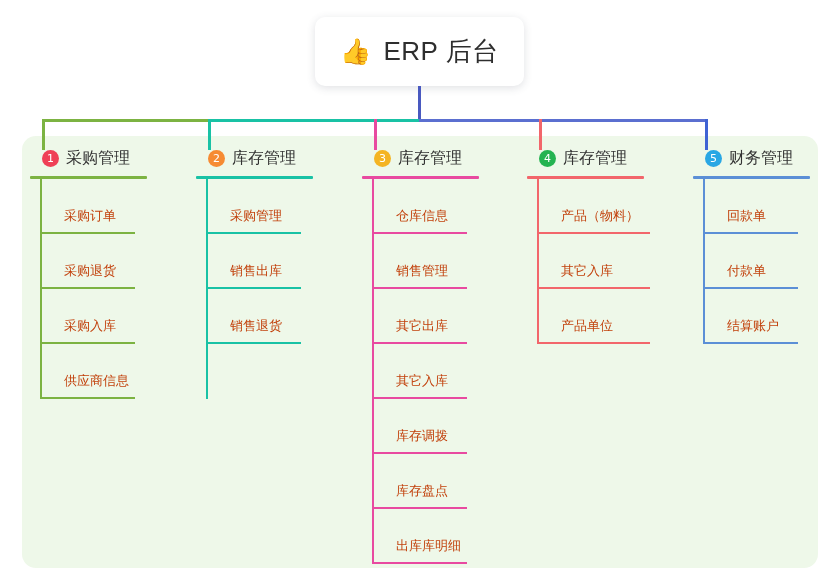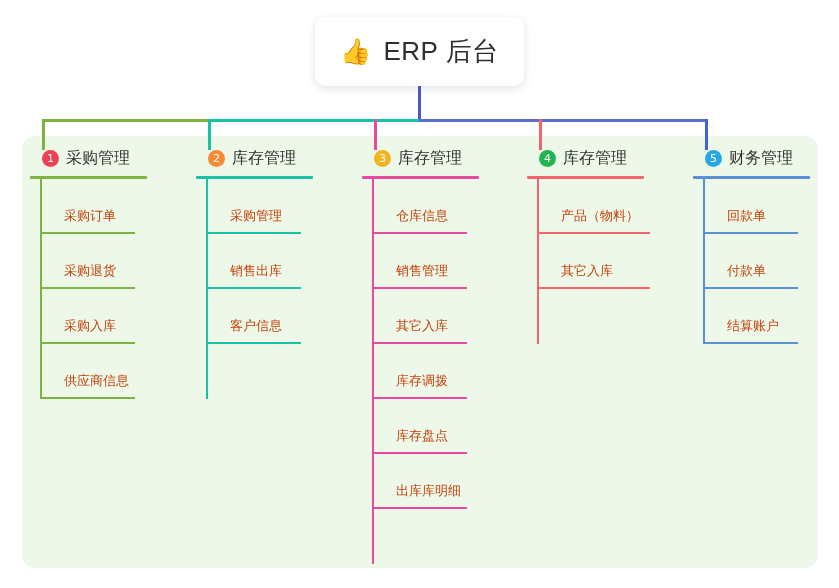--- a/index.html
+++ b/index.html
@@ -192,21 +192,21 @@
           <div class="spine" style="background: rgb(25, 194, 165); height: 220px;"></div>
           <div class="leaf">
             <span class="leaf-label">采购管理</span>
             <div class="leaf-rule" style="background: rgb(25, 194, 165); width: 95px;"></div>
           </div>
           <div class="leaf">
             <span class="leaf-label">销售出库</span>
             <div class="leaf-rule" style="background: rgb(25, 194, 165); width: 95px;"></div>
           </div>
           <div class="leaf">
-            <span class="leaf-label">客户信息</span>
+            <span class="leaf-label">销售退货</span>
             <div class="leaf-rule" style="background: rgb(25, 194, 165); width: 95px;"></div>
           </div>
         </div>
       </div>
       <div class="col" style="left: 362px; width: 155px;">
         <div class="col-header">
           <span class="badge" style="background: rgb(244, 180, 34);">3</span>
           <span class="col-title">库存管理</span>
         </div>
         <div class="header-rule" style="background: rgb(232, 74, 160); width: 117px;"></div>
@@ -214,20 +214,24 @@
           <div class="spine" style="background: rgb(232, 74, 160); height: 385px;"></div>
           <div class="leaf">
             <span class="leaf-label">仓库信息</span>
             <div class="leaf-rule" style="background: rgb(232, 74, 160); width: 95px;"></div>
           </div>
           <div class="leaf">
             <span class="leaf-label">销售管理</span>
             <div class="leaf-rule" style="background: rgb(232, 74, 160); width: 95px;"></div>
           </div>
           <div class="leaf">
+            <span class="leaf-label">其它出库</span>
+            <div class="leaf-rule" style="background: rgb(232, 74, 160); width: 95px;"></div>
+          </div>
+          <div class="leaf">
             <span class="leaf-label">其它入库</span>
             <div class="leaf-rule" style="background: rgb(232, 74, 160); width: 95px;"></div>
           </div>
           <div class="leaf">
             <span class="leaf-label">库存调拨</span>
             <div class="leaf-rule" style="background: rgb(232, 74, 160); width: 95px;"></div>
           </div>
           <div class="leaf">
             <span class="leaf-label">库存盘点</span>
             <div class="leaf-rule" style="background: rgb(232, 74, 160); width: 95px;"></div>
@@ -247,20 +251,24 @@
         <div class="branch" style="height: 165px;">
           <div class="spine" style="background: rgb(242, 102, 107); height: 165px;"></div>
           <div class="leaf">
             <span class="leaf-label">产品（物料）</span>
             <div class="leaf-rule" style="background: rgb(242, 102, 107); width: 113px;"></div>
           </div>
           <div class="leaf">
             <span class="leaf-label">其它入库</span>
             <div class="leaf-rule" style="background: rgb(242, 102, 107); width: 113px;"></div>
           </div>
+          <div class="leaf">
+            <span class="leaf-label">产品单位</span>
+            <div class="leaf-rule" style="background: rgb(242, 102, 107); width: 113px;"></div>
+          </div>
         </div>
       </div>
       <div class="col" style="left: 693px; width: 145px;">
         <div class="col-header">
           <span class="badge" style="background: rgb(41, 167, 228);">5</span>
           <span class="col-title">财务管理</span>
         </div>
         <div class="header-rule" style="background: rgb(91, 143, 214); width: 117px;"></div>
         <div class="branch" style="height: 165px;">
           <div class="spine" style="background: rgb(91, 143, 214); height: 165px;"></div>

